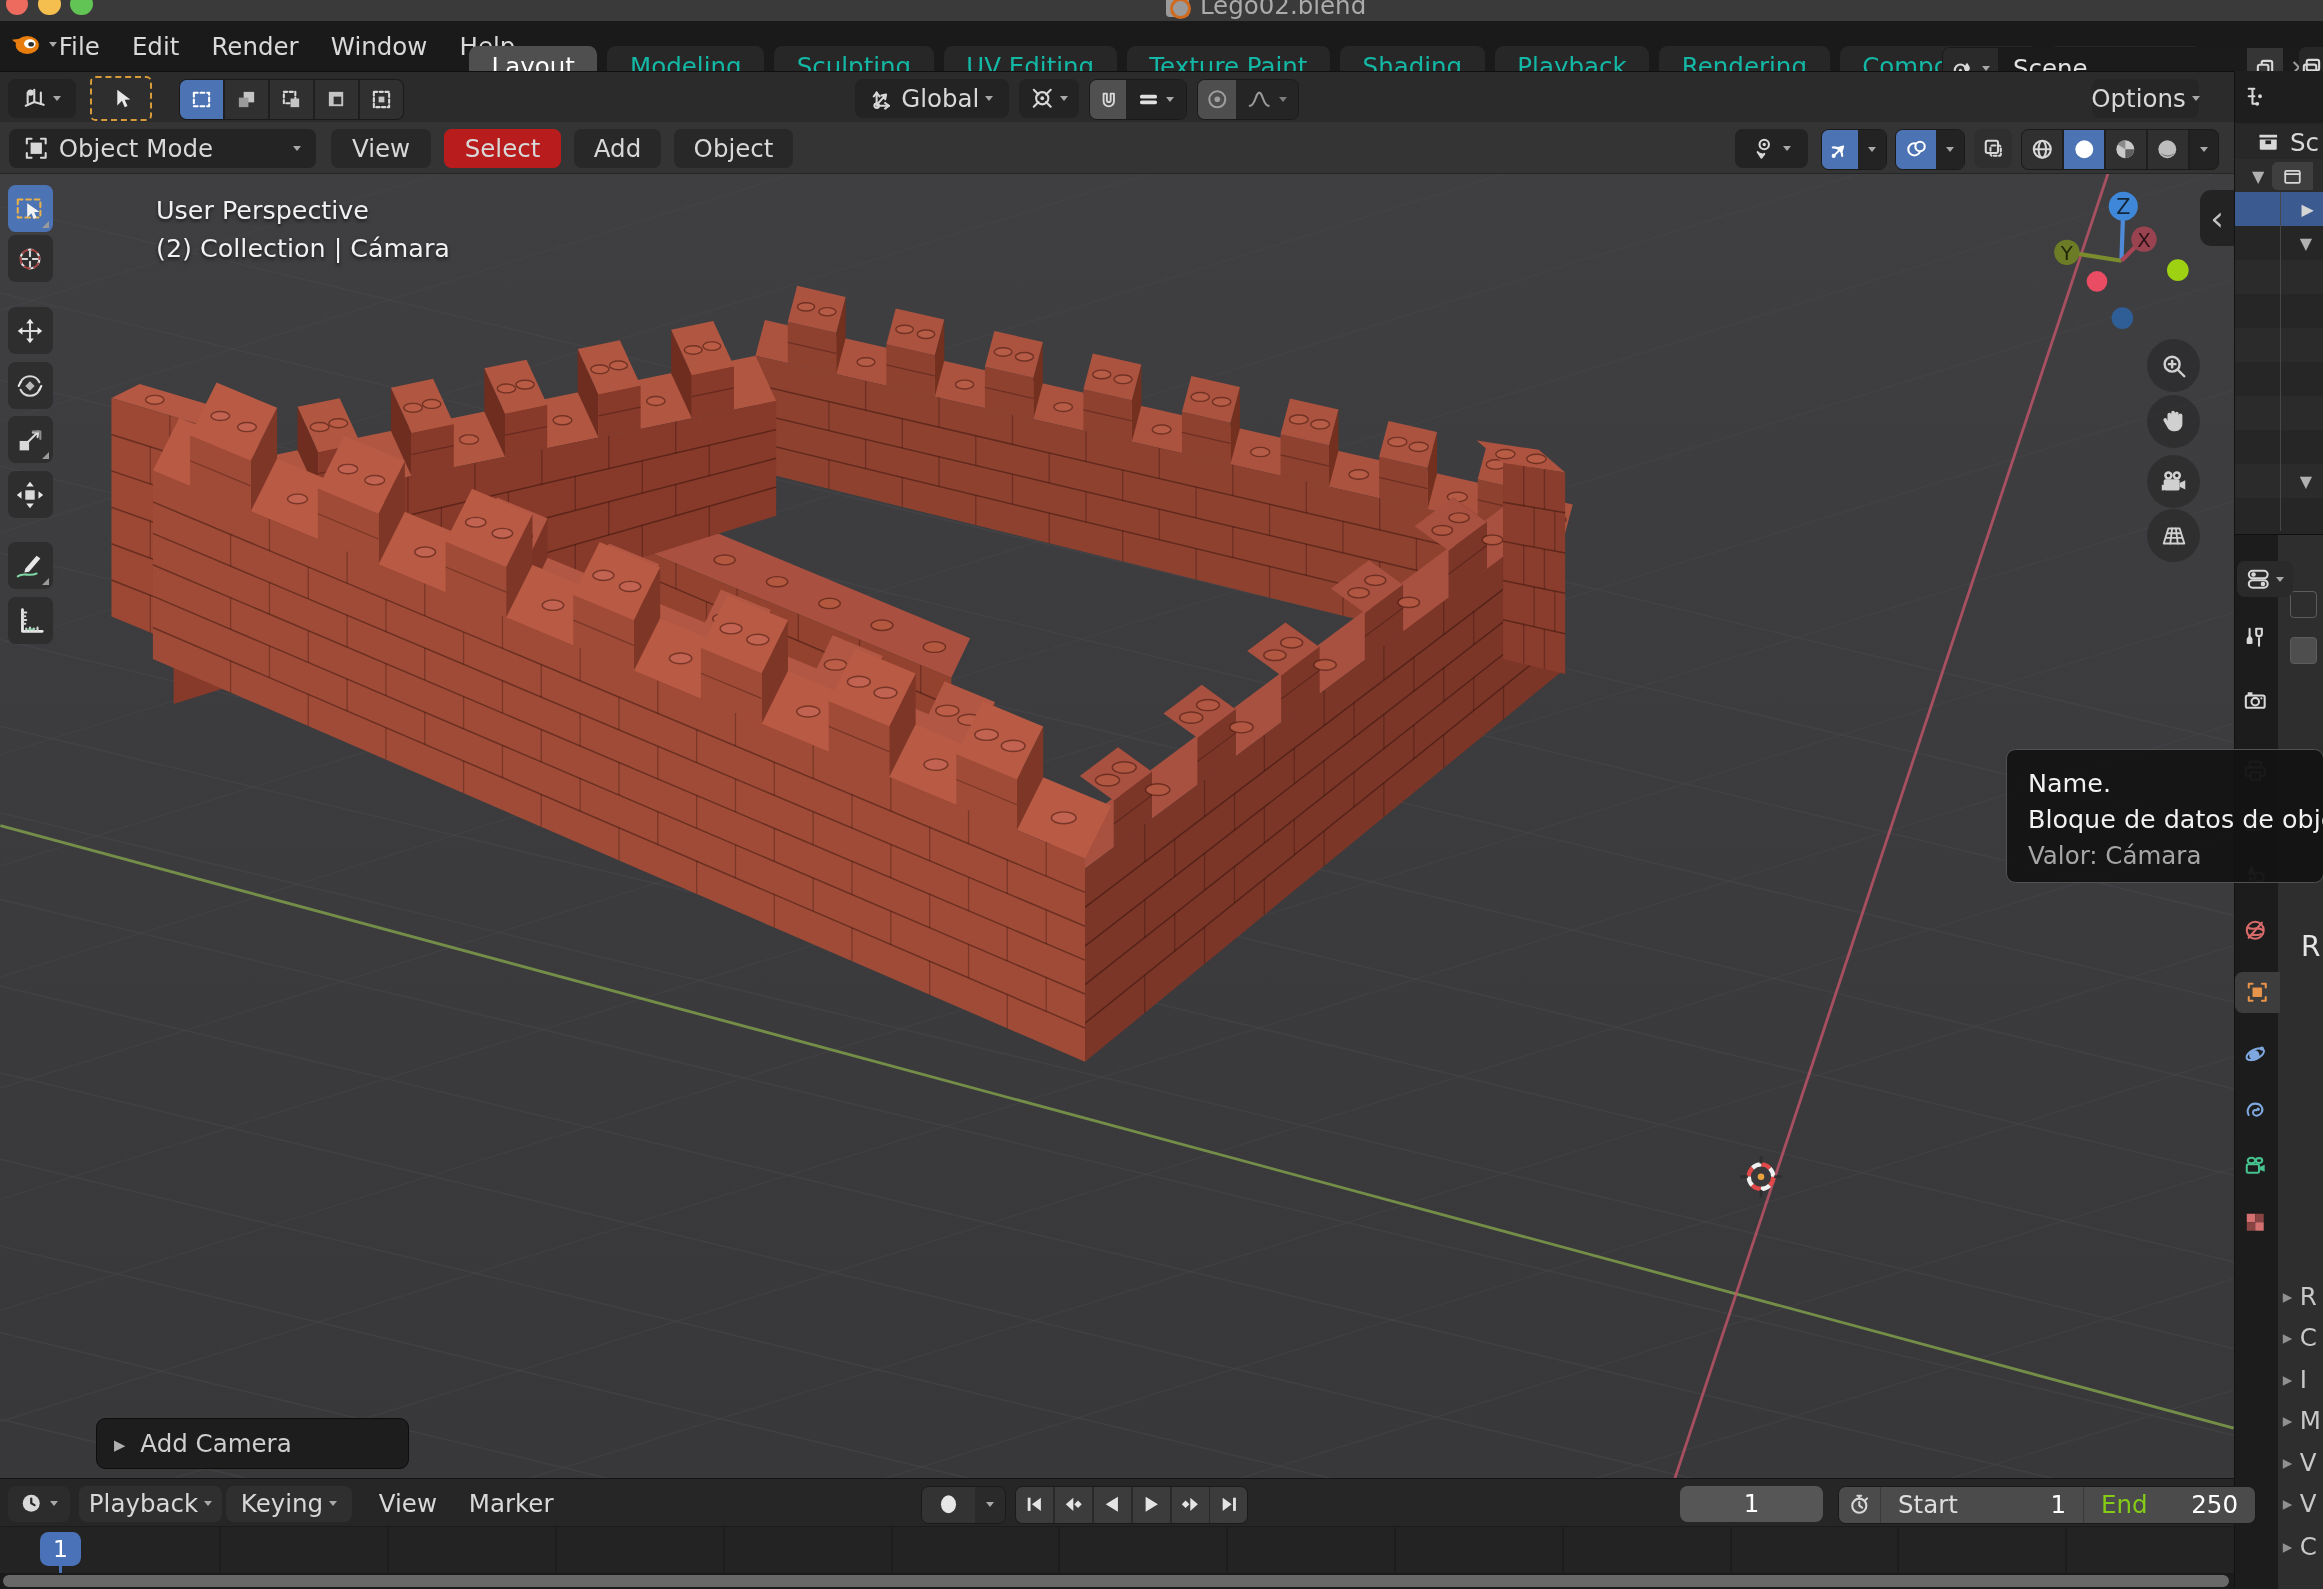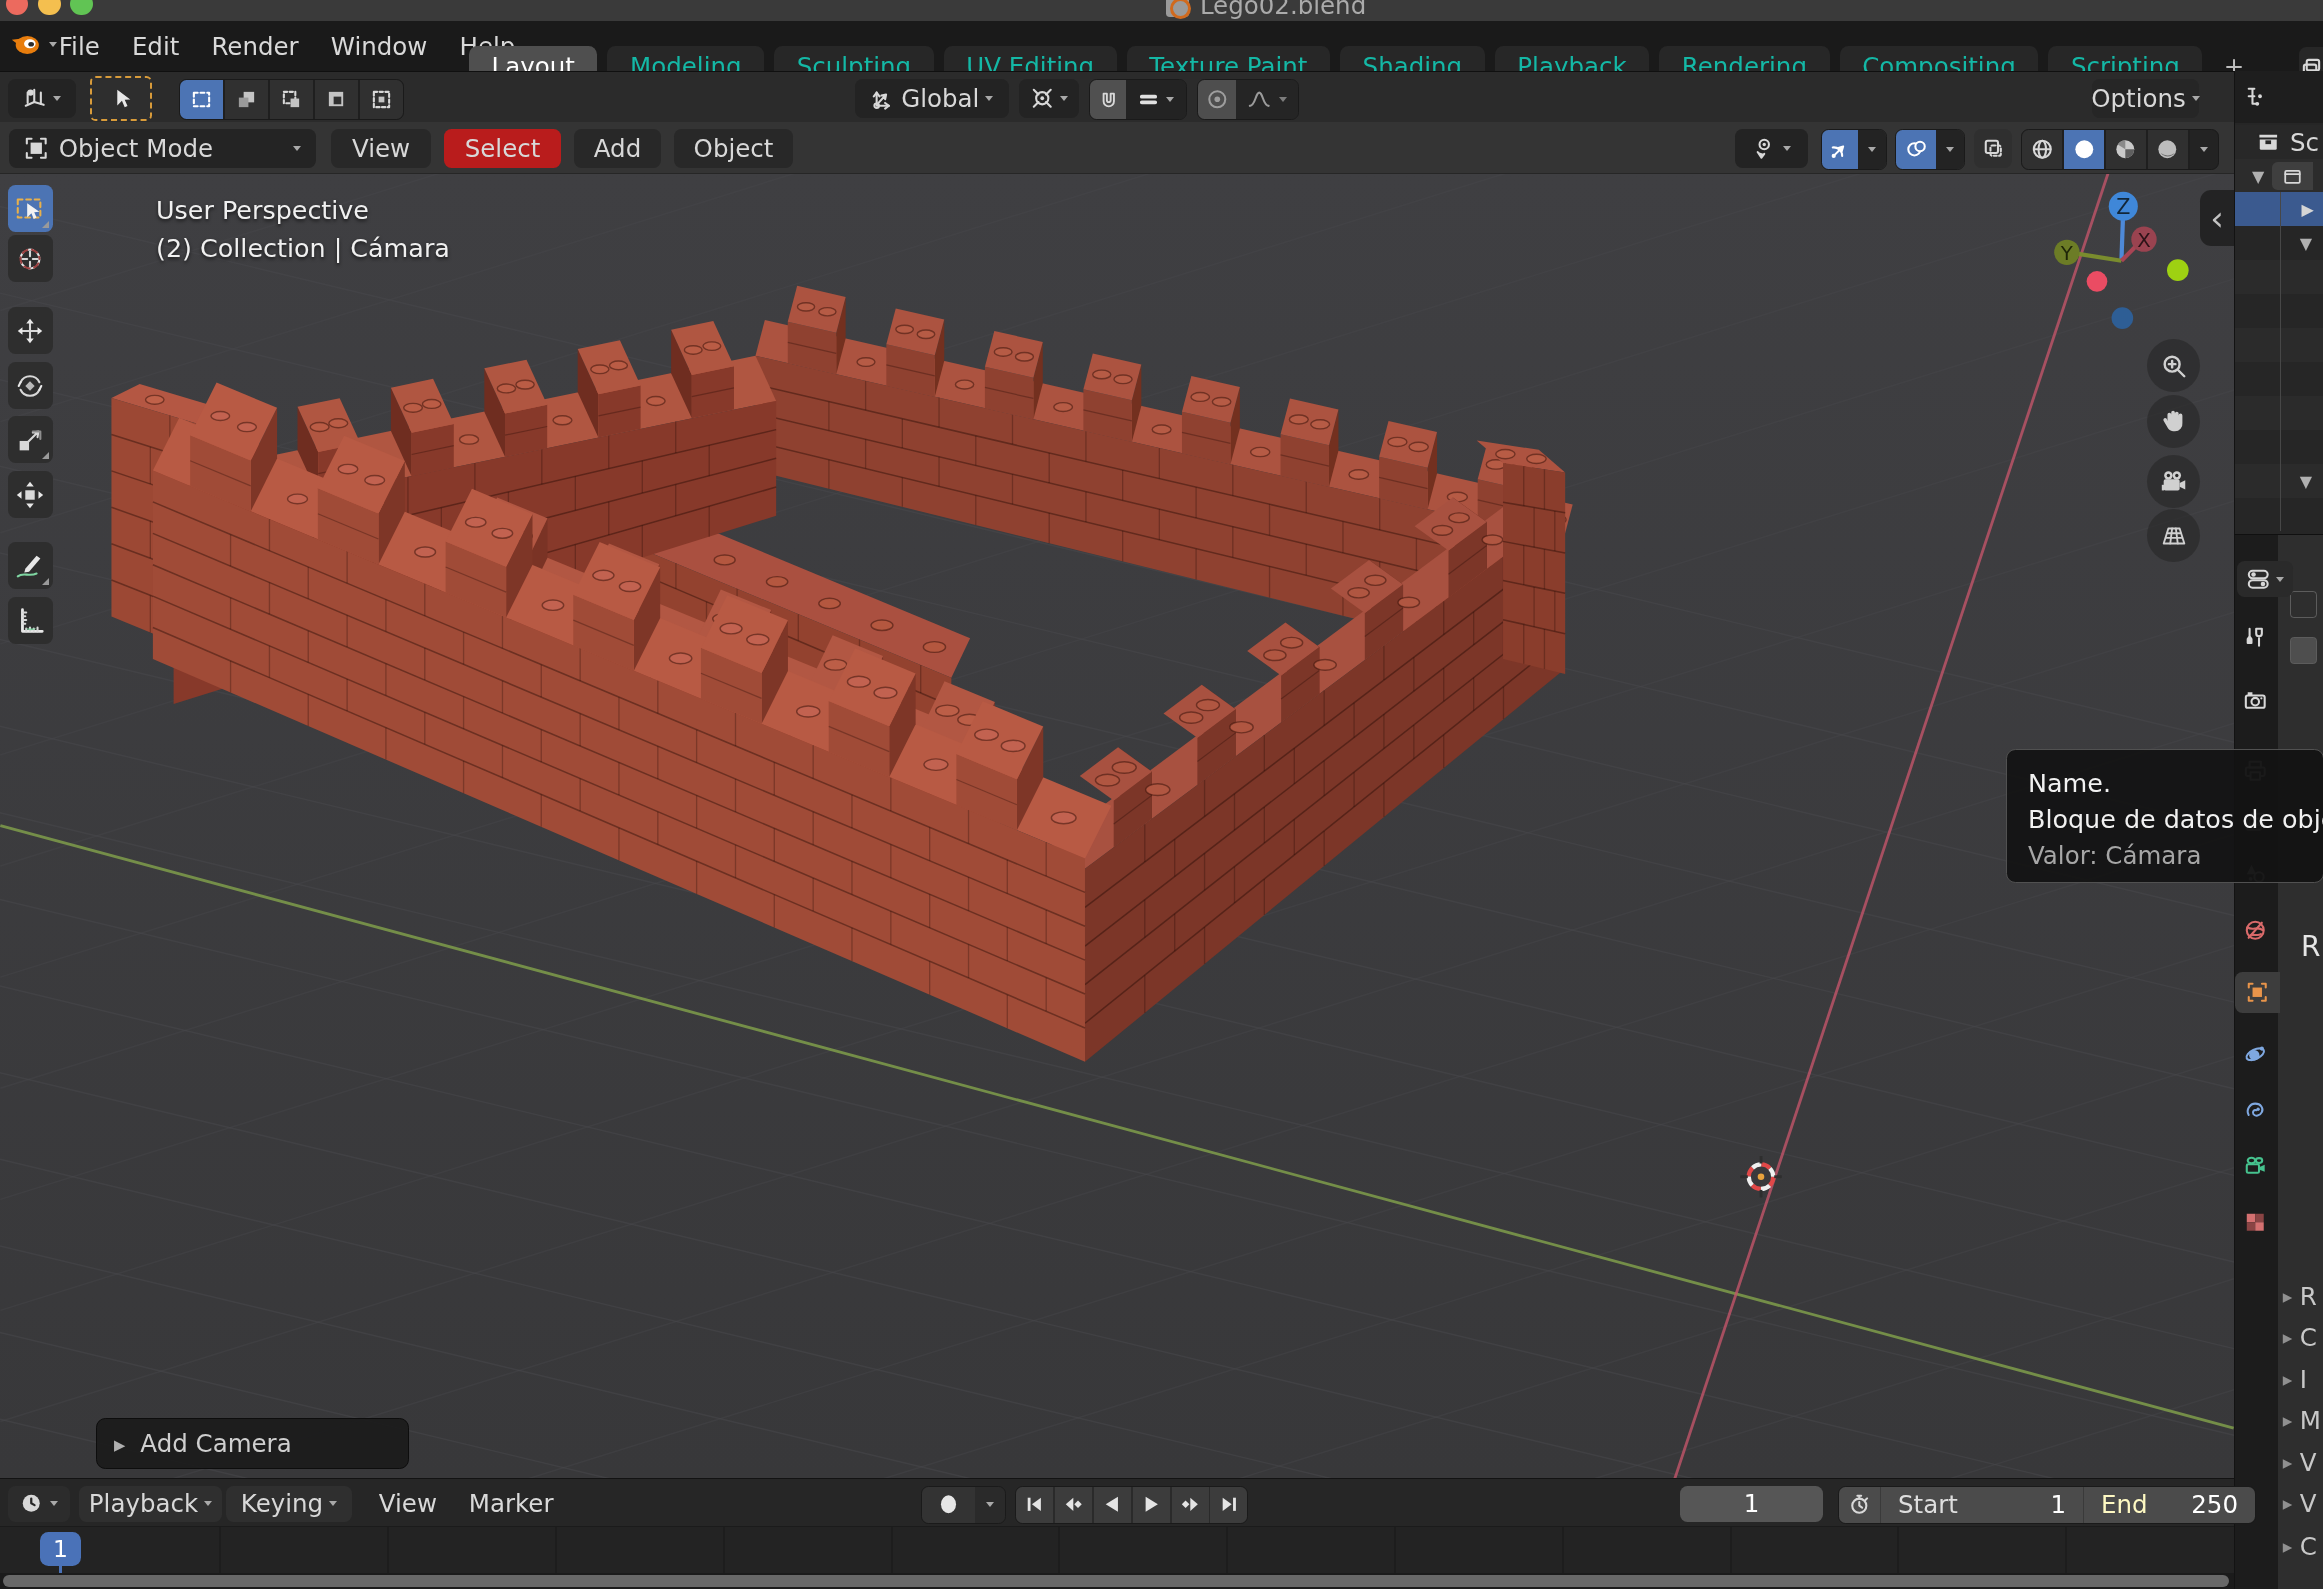--- a/index.html
+++ b/index.html
@@ -61,20 +61,42 @@
     <div class="tab">Modeling</div>
     <div class="tab">Sculpting</div>
     <div class="tab">UV Editing</div>
     <div class="tab">Texture Paint</div>
     <div class="tab">Shading</div>
     <div class="tab">Playback</div>
     <div class="tab">Rendering</div>
     <div class="tab">Compositing</div>
     <div class="tab">Scripting</div>
     <div class="tab" style="background:transparent;padding:0 11.3px;color:#bdbdbd">+</div>
+  </div>
+  <div class="abs group" style="left:1942px;top:26px;height:40px">
+    <div class="seg" style="width:55px;background:#2a2a2a">
+      <svg class="ic" width="22.6" height="22.6" viewBox="0 0 24 24">
+          <circle cx="10" cy="14" r="6"></circle>
+          <path d="M17 6 C19 9 20 10 20 12 a3 3 0 0 1 -6 0 C14 10 15 9 17 6 Z" fill="#d8d8d8" stroke="none"></path>
+          <circle cx="10" cy="14" r="1.6" fill="#d8d8d8" stroke="none"></circle>
+        </svg>
+      <span class="chev sm"></span>
+    </div>
+    <div class="seg" style="width:234px;background:#1b1b1b;justify-content:flex-start;padding-left:15px">
+      <span style="color:#e2e2e2">Scene</span>
+    </div>
+    <div class="seg" style="width:36px;background:#353535">
+      <svg class="ic" width="21" height="21" viewBox="0 0 22 22">
+          <rect x="7" y="3" width="11" height="13" rx="2"></rect>
+          <rect x="3" y="7" width="11" height="13" rx="2" fill="#353535"></rect>
+        </svg>
+    </div>
+    <div class="seg" style="width:32px;background:#1b1b1b">
+      <span style="color:#9a9a9a;font-size:21px">✕</span>
+    </div>
   </div>
   <div class="abs seg" style="left:2299px;top:26px;width:24.5px;height:40px;background:#272727;border-radius:7.5px 0 0 7.5px">
     <svg class="ic" width="21" height="21" viewBox="0 0 22 22">
         <rect x="6" y="3" width="13" height="11" rx="2"></rect>
         <rect x="3" y="8" width="13" height="11" rx="2"></rect>
       </svg>
   </div>
 </div>
 
 <div class="abs" style="left:0;top:71px;width:2234px;height:52px;background:#2b2b2b;border-top:0.9px solid #101010;border-bottom:0.9px solid #202020;box-sizing:border-box">
@@ -1186,21 +1208,21 @@
       <svg class="ic" width="22.6" height="22.6" viewBox="0 0 24 24">
           <circle cx="12" cy="13.5" r="7.5"></circle>
           <path d="M12 9.5 V13.5 L15 15.5 M10 3 h4 M12 3 v3 M18.5 7.5 l1.8 -1.8"></path>
         </svg>
     </div>
     <div class="seg" style="width:168px;background:#4b4b4b;border-left:1.9px solid #3a3a3a;justify-content:space-between;padding:0 17px">
       <span style="color:#dedede">Start</span>
       <span style="color:#fff">1</span>
     </div>
     <div class="seg" style="width:137px;background:#4b4b4b;border-left:1.9px solid #3a3a3a;justify-content:space-between;padding:0 17px">
-      <span style="color:#fef9c3">End</span>
+      <span style="color:#84cc16">End</span>
       <span style="color:#fff">250</span>
     </div>
   </div>
 
   <div class="abs" style="left:0;top:47px;width:2234px;height:47px;background:#232323;border-top:0.9px solid #1b1b1b">
     <div class="abs" style="left:219px;top:0;width:1.9px;height:47px;background:#1d1d1d"></div>
     <div class="abs" style="left:387px;top:0;width:1.9px;height:47px;background:#1d1d1d"></div>
     <div class="abs" style="left:555px;top:0;width:1.9px;height:47px;background:#1d1d1d"></div>
     <div class="abs" style="left:723px;top:0;width:1.9px;height:47px;background:#1d1d1d"></div>
     <div class="abs" style="left:891px;top:0;width:1.9px;height:47px;background:#1d1d1d"></div>

